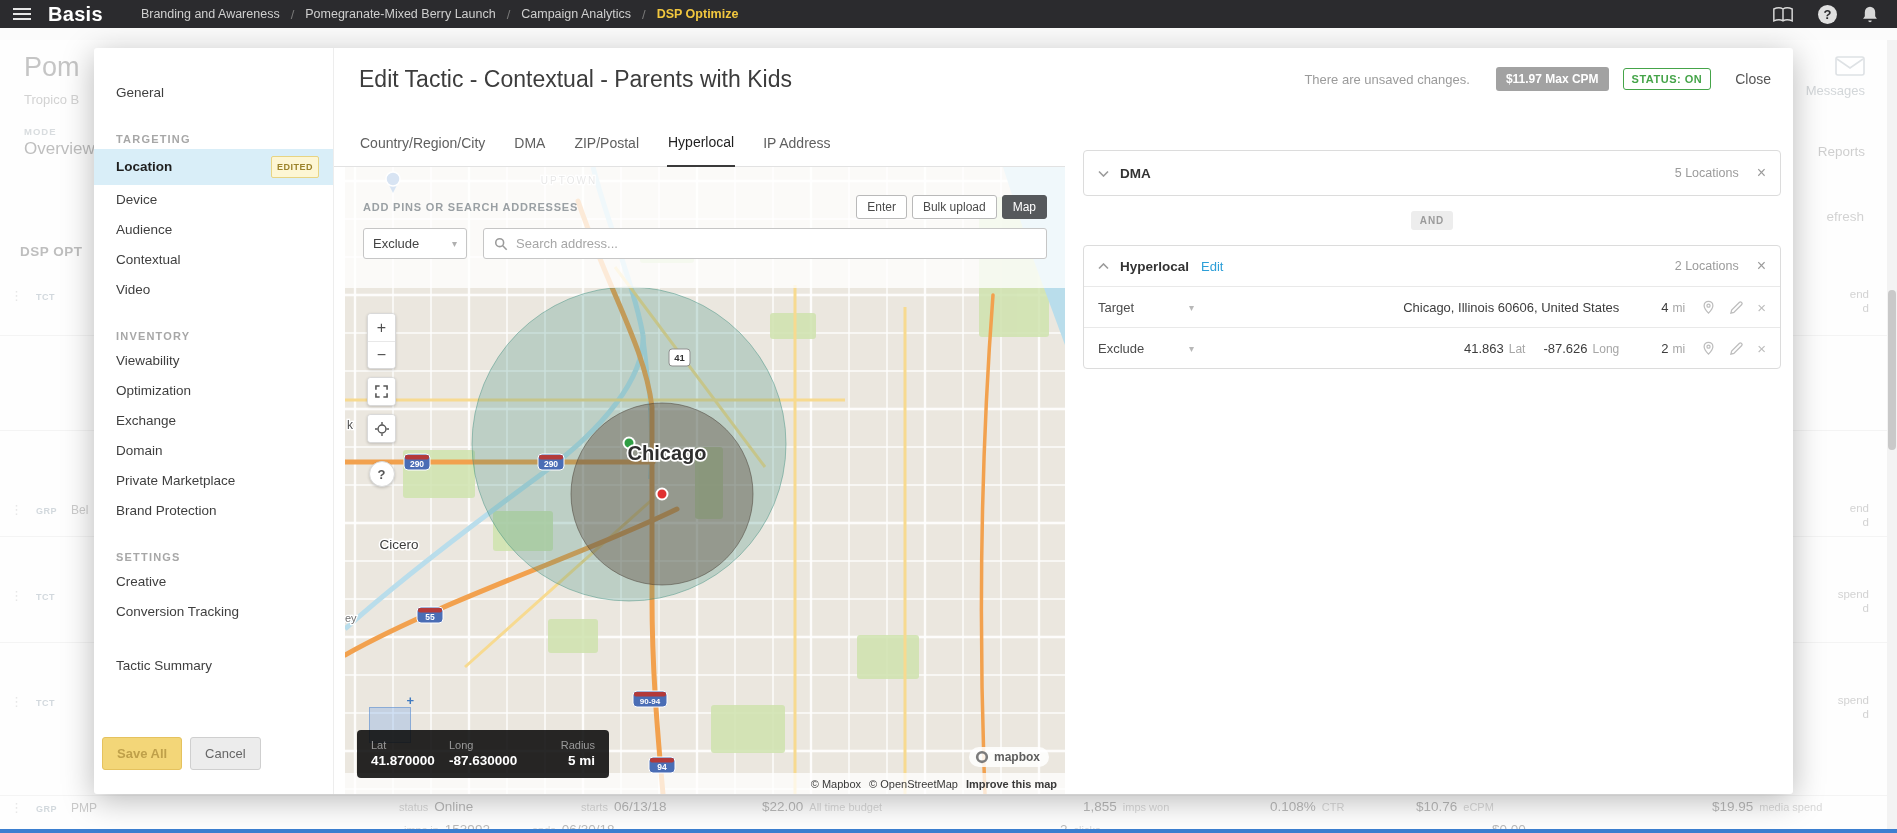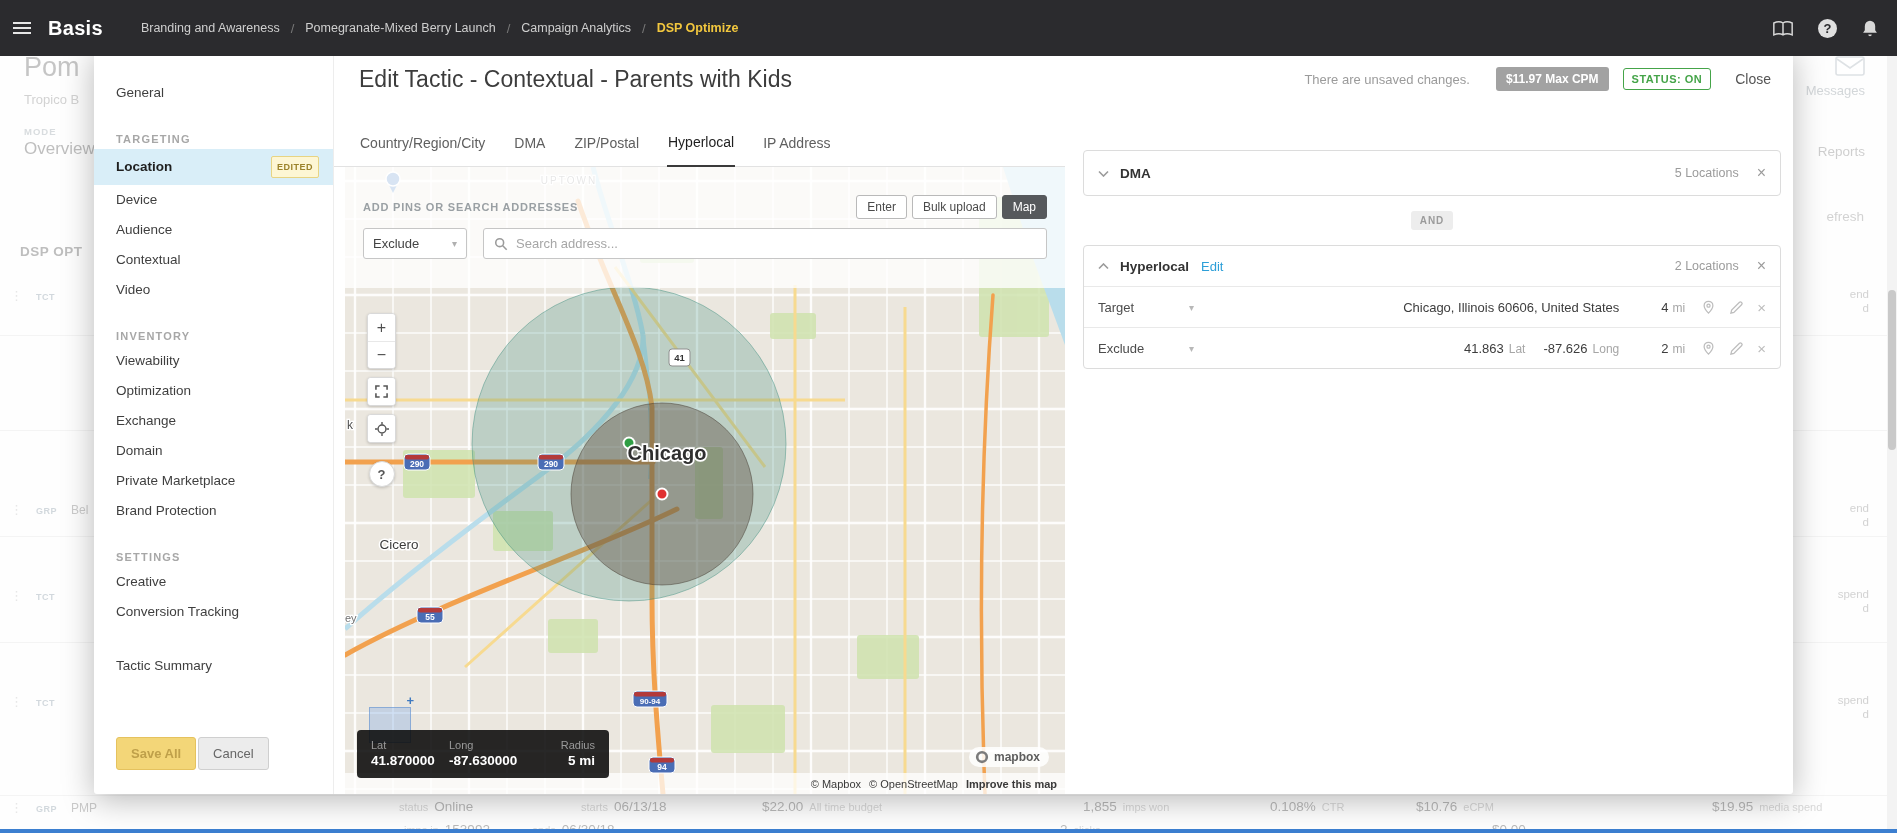--- a/index.html
+++ b/index.html
@@ -1,21 +1,21 @@
 <!DOCTYPE html>
 <html><head>
 <meta charset="utf-8">
 <style>
   *{margin:0;padding:0;box-sizing:border-box;}
   html,body{background:#ffffff;}
   body{font-family:"Liberation Sans","DejaVu Sans",sans-serif;}
   .screen{position:relative;width:1897px;height:833px;overflow:hidden;background:#fbfbfb;}
 
   
-  .topbar{position:absolute;top:0;left:0;right:0;height:56px;background:#2b2b2e;display:flex;align-items:center;z-index:20;}
+  .topbar{position:absolute;top:0;left:0;right:0;height:28px;background:#2b2b2e;display:flex;align-items:center;z-index:20;}
   .hamburger{width:44px;height:40px;display:flex;flex-direction:column;justify-content:center;align-items:center;gap:3px;cursor:pointer;}
   .hamburger span{display:block;width:18px;height:2px;background:#e6e6e6;}
   .logo{color:#fff;font-size:20px;font-weight:bold;letter-spacing:.3px;margin-left:4px;cursor:pointer;}
   .breadcrumb{display:flex;align-items:center;margin-left:38px;}
   .crumb{font-size:12.5px;color:#cfcfcf;cursor:pointer;}
   .crumb.active{color:#f2c73e;font-weight:bold;}
   .crumb-sep{color:#787878;margin:0 11px;font-size:13px;}
   .topbar-right{margin-left:auto;display:flex;align-items:center;gap:24px;padding-right:18px;}
   .tb-icon{display:flex;align-items:center;cursor:pointer;}
   .help-circle{width:19px;height:19px;border-radius:50%;background:#e0e0e0;color:#2b2b2e;font-size:13px;font-weight:bold;display:flex;align-items:center;justify-content:center;}
@@ -57,21 +57,21 @@
   .scroll-thumb{position:absolute;top:250px;height:160px;left:1px;right:1px;background:#c9c9c9;border-radius:4px;}
 
   
   .modal{position:absolute;left:94px;top:48px;width:1699px;height:746px;background:#fff;border-radius:3px;box-shadow:0 6px 32px rgba(0,0,0,0.28);z-index:10;display:flex;}
   .modal-side{width:240px;border-right:1px solid #ededed;display:flex;flex-direction:column;padding:30px 0 24px;flex:none;}
   .side-item{padding:7px 14px 7px 22px;font-size:13.5px;color:#3f3f3f;display:flex;align-items:center;justify-content:space-between;cursor:pointer;line-height:16px;}
   .side-item.selected{background:#d9eef8;color:#1f1f1f;font-weight:bold;}
   .side-item.gap-top{margin-top:24px;}
   .side-section{margin-top:18px;padding:7px 22px 4px;font-size:11px;letter-spacing:1.2px;color:#a7a7a7;font-weight:bold;}
   .edited-badge{font-size:9px;letter-spacing:.5px;background:#fdf6d4;border:1px solid #e7d483;color:#9b832b;padding:2px 5px;border-radius:2px;font-weight:bold;}
-  .side-actions{margin-top:auto;padding-left:22px;display:flex;gap:2px;}
+  .side-actions{margin-top:auto;padding-left:8px;display:flex;gap:8px;}
   .btn{font-size:13px;border-radius:3px;padding:8px 14px;cursor:pointer;}
   .btn-save{background:#f3d678;border:1px solid #e5c25e;color:#bfa04a;font-weight:bold;}
   .btn-cancel{background:#ececec;border:1px solid #cfcfcf;color:#666;text-align:right;}
 
   .modal-right{flex:1;display:flex;flex-direction:column;min-width:0;}
   .modal-header{height:62px;display:flex;align-items:center;padding:0 22px 0 25px;flex:none;}
   .modal-title{font-size:23px;color:#3c3c3c;font-weight:normal;}
   .hdr-spacer{flex:1;}
   .unsaved{font-size:13px;color:#9b9b9b;margin-right:26px;}
   .cpm-pill{background:#a2a2a2;color:#fff;font-size:12px;font-weight:bold;padding:5px 10px;border-radius:3px;margin-right:14px;}

